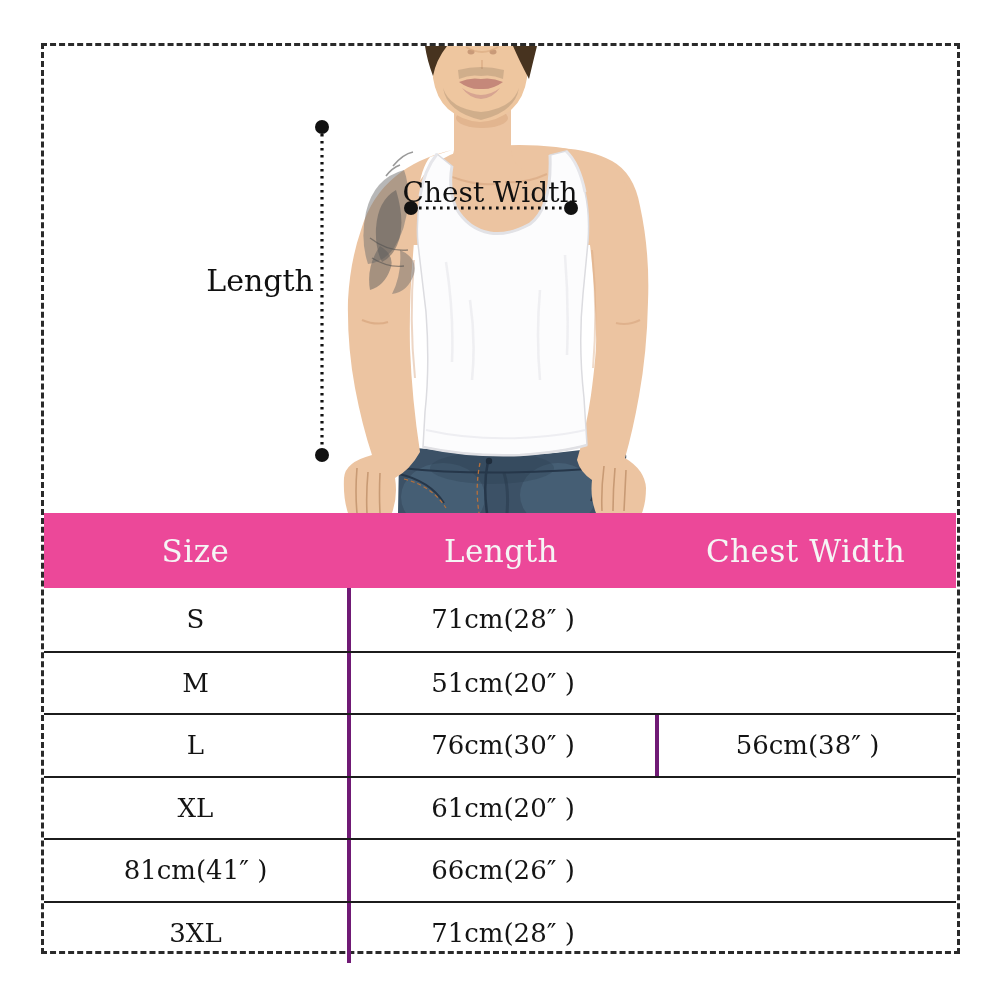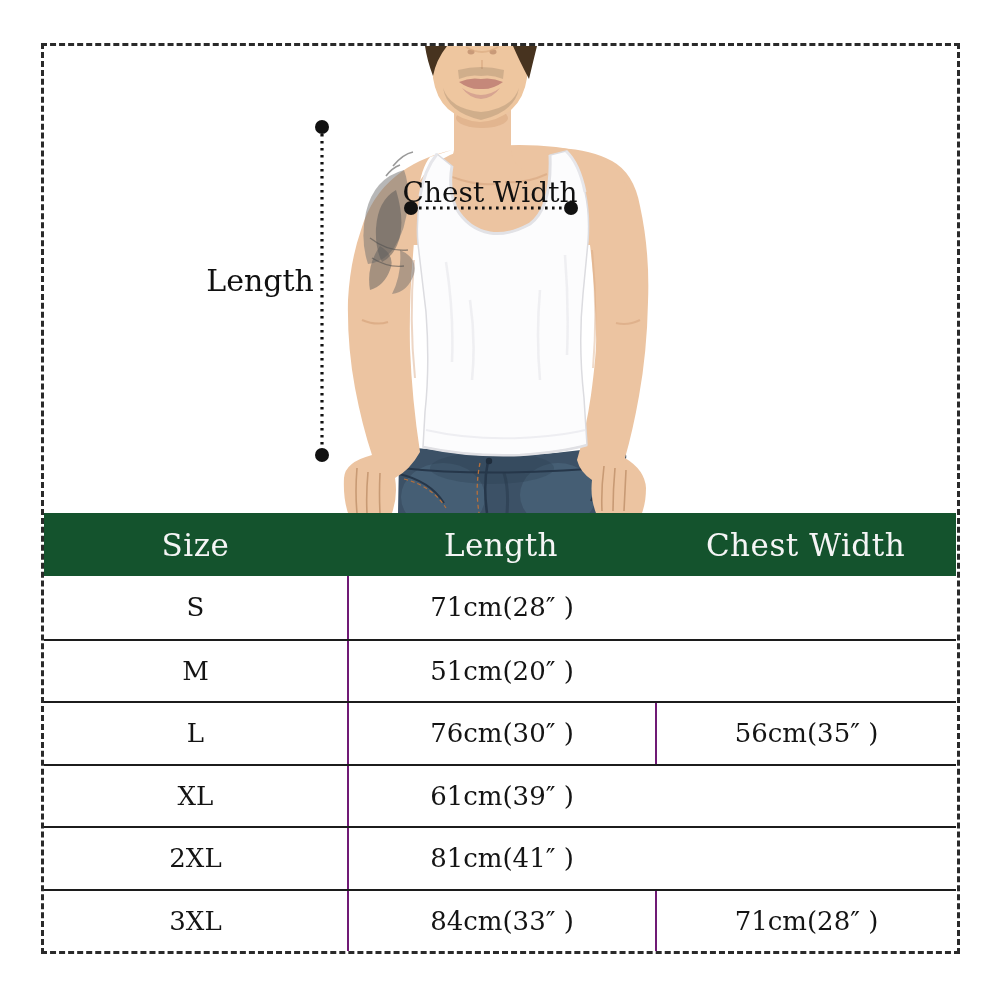--- a/index.html
+++ b/index.html
@@ -21,35 +21,35 @@
     font-family:"DejaVu Serif","Liberation Serif",serif;line-height:1.15;
   }
   .meas-label.length{left:198px;top:264px;width:124px;font-size:30px;}
   .meas-label.chest{left:400px;top:177px;width:180px;font-size:28px;}
   
   .size-table{
     position:absolute;left:44px;top:513px;width:912px;height:438px;z-index:4;
     background:#ffffff;
   }
   .thead{
-    display:grid;grid-template-columns:303px 308px 301px;height:63px;
-    background:#14532d;
+    display:grid;grid-template-columns:303px 308px 301px;height:75px;
+    background:#ec4899;
   }
   .th{
     display:flex;align-items:center;justify-content:center;
     color:#f5f5f5;font-size:31px;letter-spacing:.5px;
   }
   .tbody{display:grid;grid-template-rows:repeat(6,1fr);height:375px;}
   .tr{display:grid;grid-template-columns:303px 308px 301px;}
   .tr + .tr{border-top:2px solid #1c1c1c;}
   .td{
     display:flex;align-items:center;justify-content:center;
     font-size:26px;color:#141414;
   }
-  .td + .td{border-left:2px solid #701a75;}
+  .td + .td{border-left:4px solid #701a75;}
 </style>
 </head>
 <body>
 
 <div class="canvas">
 
   <div class="frame"></div>
 
   <svg class="photo" viewBox="40 44 920 470" aria-hidden="true">
 
@@ -147,31 +147,30 @@
         <div class="td">S</div>
         <div class="td">71cm(28″ )</div>
       </div>
       <div class="tr">
         <div class="td">M</div>
         <div class="td">51cm(20″ )</div>
       </div>
       <div class="tr">
         <div class="td">L</div>
         <div class="td">76cm(30″ )</div>
-        <div class="td">56cm(35″ )</div>
+        <div class="td">56cm(38″ )</div>
       </div>
       <div class="tr">
         <div class="td">XL</div>
-        <div class="td">61cm(39″ )</div>
+        <div class="td">61cm(20″ )</div>
       </div>
       <div class="tr">
-        <div class="td">2XL</div>
         <div class="td">81cm(41″ )</div>
+        <div class="td">66cm(26″ )</div>
       </div>
       <div class="tr">
         <div class="td">3XL</div>
-        <div class="td">84cm(33″ )</div>
         <div class="td">71cm(28″ )</div>
       </div>
     </div>
   </div>
 
 </div>
 
 </body></html>

